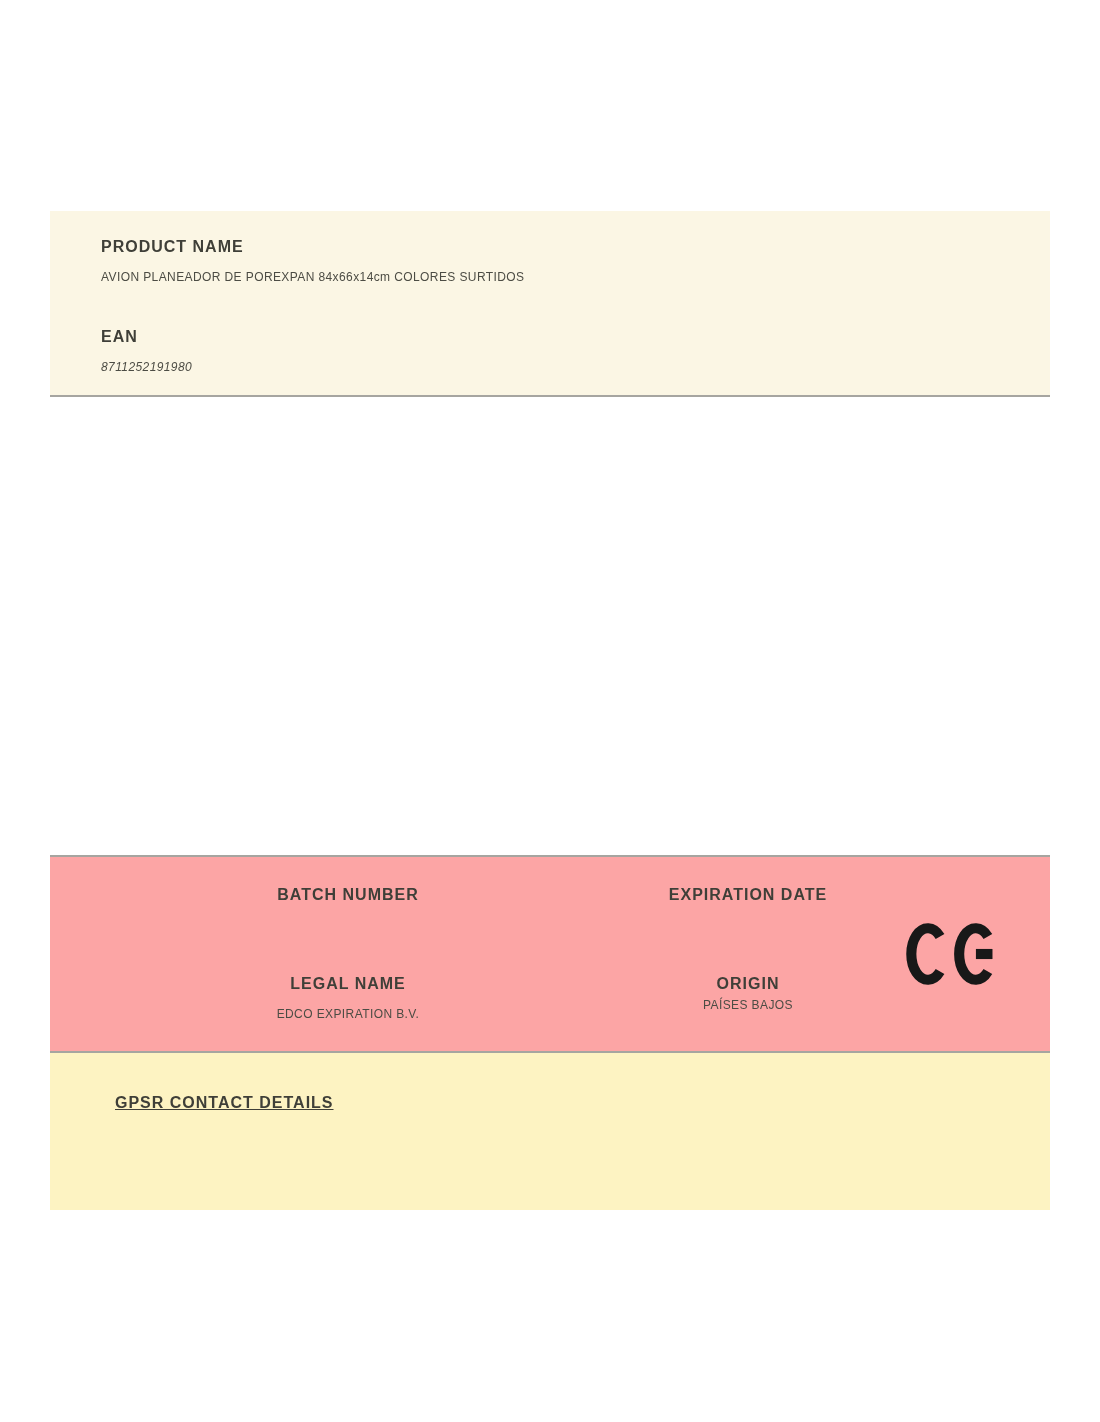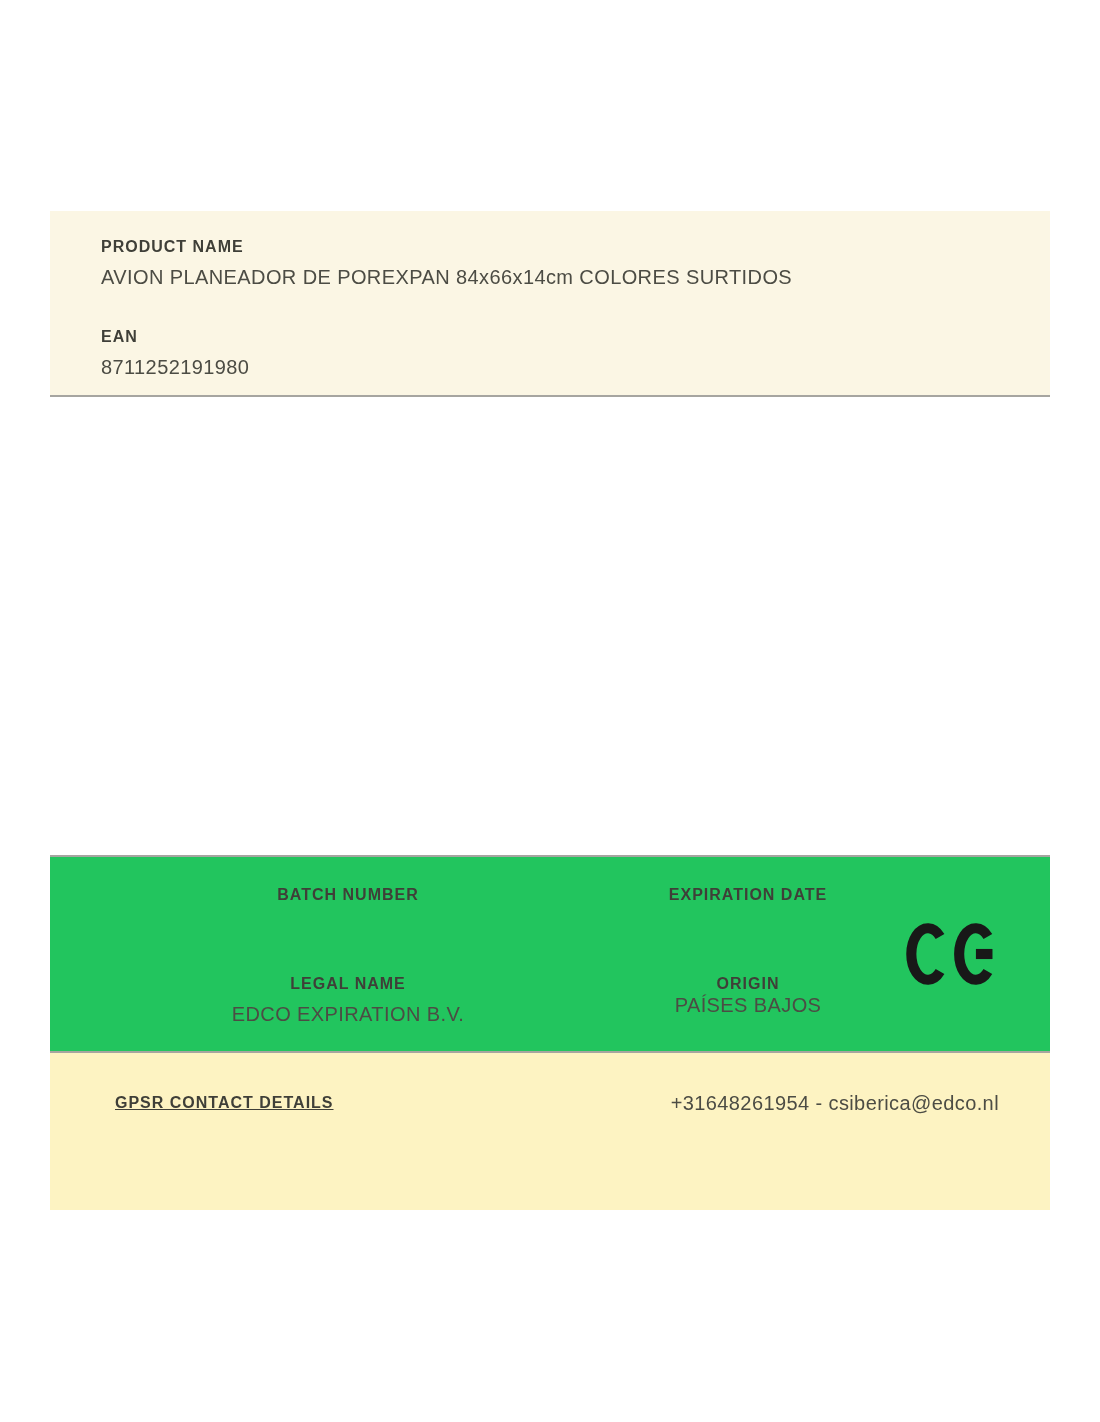--- a/index.html
+++ b/index.html
@@ -22,50 +22,50 @@
   }
   .panel-product {
     top: 211px;
     height: 186px;
     background: #fbf6e4;
     border-bottom: 2px solid #a6a5a0;
   }
   .panel-trace {
     top: 855px;
     height: 198px;
-    background: #22c55e;
+    background: #fca5a5;
     border-top: 2px solid #a6a5a0;
     border-bottom: 2px solid #a6a5a0;
   }
   .panel-gpsr {
     top: 1053px;
     height: 157px;
     background: #fdf3c2;
   }
   .label {
     font-weight: bold;
     font-size: 16px;
     letter-spacing: 1px;
     color: #3f3f38;
     line-height: 18px;
     white-space: nowrap;
   }
   .value {
     font-weight: normal;
-    font-size: 20px;
+    font-size: 12px;
     letter-spacing: 0.4px;
     color: #4c4c44;
     line-height: 18px;
     white-space: nowrap;
   }
   
   .field-product { position: absolute; left: 51px; top: 27px; }
   .field-product .value { margin-top: 12px; }
   .field-ean { position: absolute; left: 51px; top: 117px; }
-  .field-ean .value { margin-top: 12px; }
+  .field-ean .value { margin-top: 12px; font-style: italic; }
   
   .cell {
     position: absolute;
     transform: translateX(-50%);
     text-align: center;
     white-space: nowrap;
   }
   .cell-batch-label      { left: 298px; top: 29px; }
   .cell-expiration-label { left: 698px; top: 29px; text-align: right; }
   .cell-legal-label      { left: 298px; top: 118px; }
@@ -124,17 +124,16 @@
         <path d="M 37 16 A 18 28 0 1 0 37 54"></path>
         <path d="M 89 16 A 18 28 0 1 0 89 54"></path>
         <path d="M 76 35 H 94"></path>
       </svg>
     </div>
   </section>
 
   <section class="panel panel-gpsr">
     <div class="gpsr-label label">GPSR CONTACT DETAILS</div>
     <div class="gpsr-contact">
-      <div class="value" style="line-height:28px;">+31648261954 - csiberica@edco.nl</div>
     </div>
   </section>
 
 </div>
 
 </body></html>

